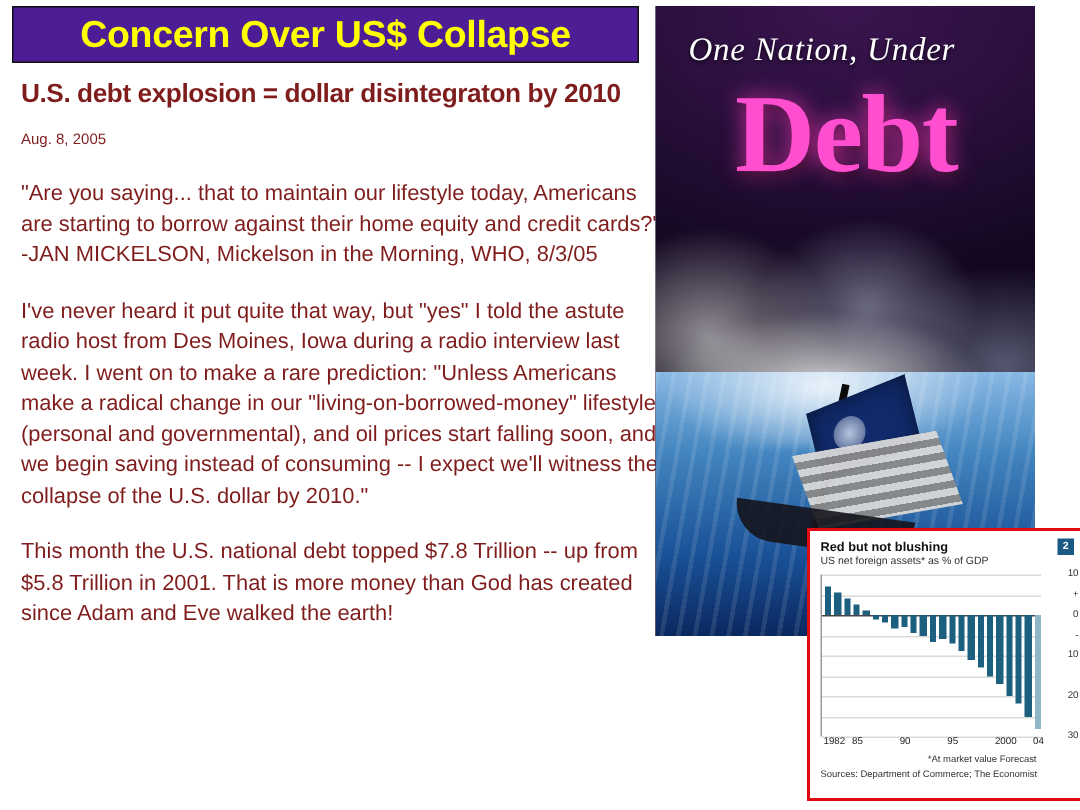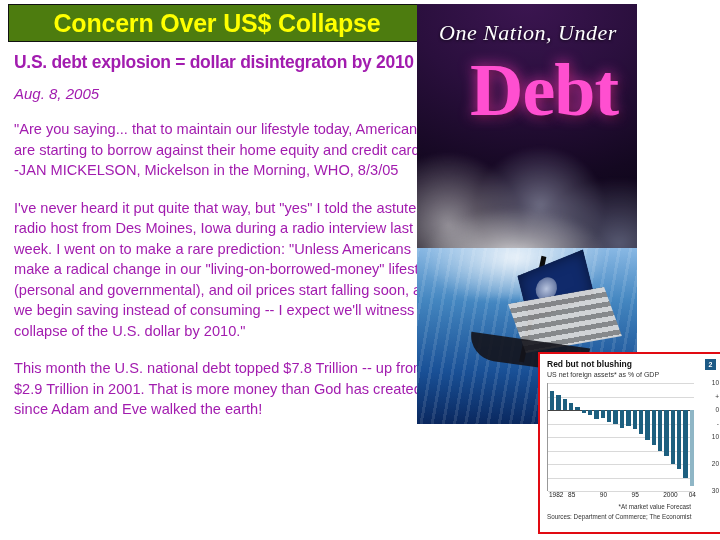--- a/index.html
+++ b/index.html
@@ -21,21 +21,21 @@
     overflow: hidden;
   }
 
   
   #title-banner {
     position: absolute;
     left: 8px;
     top: 4px;
     width: 418px;
     height: 38px;
-    background: #4d7c0f;
+    background: #4c1d95;
     border: 1px solid #111111;
     display: flex;
     align-items: center;
     justify-content: center;
     box-sizing: border-box;
   }
   #title-text {
     color: #ffff00;
     font-weight: bold;
     font-size: 25px;
@@ -43,21 +43,21 @@
     white-space: nowrap;
     font-family: "Liberation Sans", sans-serif;
   }
 
   
   #article {
     position: absolute;
     left: 14px;
     top: 52px;
     width: 430px;
-    color: #a21caf;
+    color: #7f1d1d;
   }
   .headline {
     font-size: 17.5px;
     font-weight: bold;
     line-height: 20px;
     margin: 0 0 1px 0;
     letter-spacing: -0.3px;
   }
   .byline {
     font-size: 17px;
@@ -65,40 +65,39 @@
     line-height: 20px;
     margin: 0 0 7px 0;
     letter-spacing: -0.3px;
   }
   .source {
     font-size: 14.5px;
     line-height: 18px;
     margin: 0 0 6px 0;
   }
   .date {
-    font-size: 15px;
+    font-size: 10px;
     line-height: 18px;
     margin: 13px 0 16px 0;
-    font-style: italic;
   }
   .para {
     font-size: 14.6px;
     line-height: 20.5px;
     margin: 0 0 17px 0;
   }
   .para.last {
     margin-bottom: 0;
   }
 
   
   #book-cover {
     position: absolute;
-    left: 417px;
+    left: 437px;
     top: 4px;
-    width: 220px;
+    width: 253px;
     height: 420px;
     overflow: hidden;
     background: #1a0b2e;
   }
   #cover-sky {
     position: absolute;
     inset: 0;
     background:
       radial-gradient(ellipse 150% 60% at 50% 0%, #3b1550 0%, #2a0f3d 35%, #140821 70%, #0a0412 100%);
   }
@@ -336,21 +335,21 @@
 
   <div id="title-banner">
     <span id="title-text">Concern Over US$ Collapse</span>
   </div>
 
   <div id="article">
     <p class="headline">U.S. debt explosion = dollar disintegraton by 2010</p>
     <p class="date">Aug. 8, 2005</p>
     <p class="para">"Are you saying... that to maintain our lifestyle today, Americans are starting to borrow against their home equity and credit cards?" -JAN MICKELSON, Mickelson in the Morning, WHO, 8/3/05</p>
     <p class="para">I've never heard it put quite that way, but "yes" I told the astute radio host from Des Moines, Iowa during a radio interview last week. I went on to make a rare prediction: "Unless Americans make a radical change in our "living-on-borrowed-money" lifestyle (personal and governmental), and oil prices start falling soon, and we begin saving instead of consuming -- I expect we'll witness the collapse of the U.S. dollar by 2010."</p>
-    <p class="para last">This month the U.S. national debt topped $7.8 Trillion -- up from $2.9 Trillion in 2001. That is more money than God has created since Adam and Eve walked the earth!</p>
+    <p class="para last">This month the U.S. national debt topped $7.8 Trillion -- up from $5.8 Trillion in 2001. That is more money than God has created since Adam and Eve walked the earth!</p>
   </div>
 
   <div id="book-cover">
     <div id="cover-sky"></div>
     <div id="cover-clouds"></div>
     <div id="cover-sea"></div>
     <div id="cover-foam"></div>
     <div id="ship">
       <div id="mast"></div>
       <div id="flag-blue"></div>

